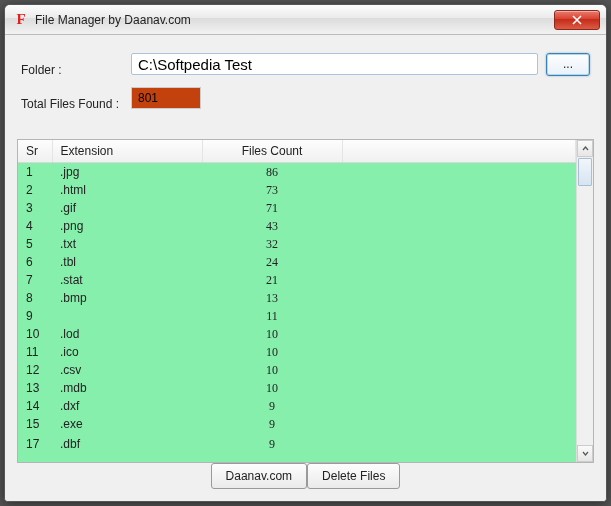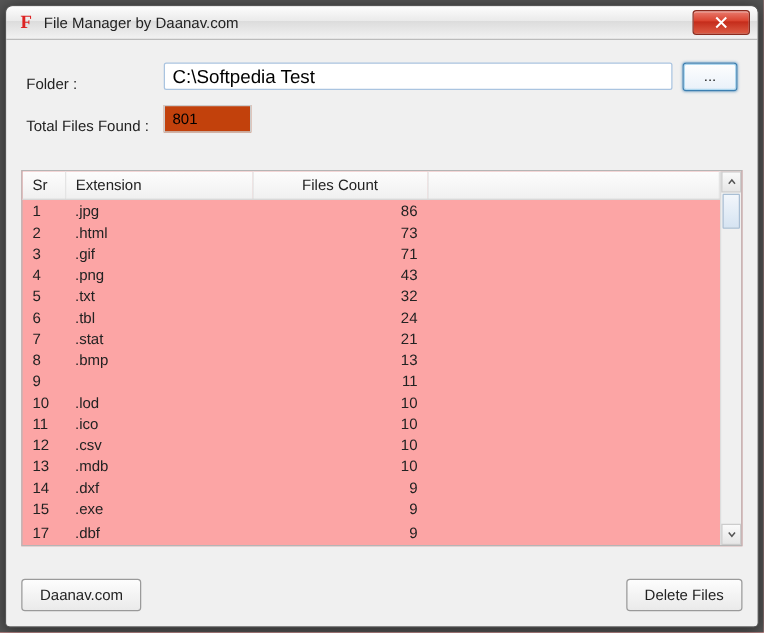--- a/index.html
+++ b/index.html
@@ -81,21 +81,21 @@
   .count-input {
     width: 70px; height: 22px;
     border: 1px solid #ccc;
     background: #c2410c;
     padding: 2px 6px;
     font-family: inherit; font-size: 12px;
   }
   .table-wrap {
     flex: 1;
     border: 1px solid #b5b5b5;
-    background: #fca5a5;
+    background: #86efac;
     display: flex;
     overflow: hidden;
     margin-top: 12px;
   }
   .table-scroll {
     flex: 1;
     overflow: hidden;
   }
   table { width: 100%; border-collapse: collapse; table-layout: fixed; }
   thead th {
@@ -110,21 +110,21 @@
   }
   thead th.count { text-align: center; }
   tbody td {
     padding: 1.5px 8px;
     color: #222;
     border: none;
     white-space: nowrap;
     overflow: hidden;
   }
   tbody td.sr { width: 32px; }
-  tbody td.count { text-align: right; }
+  tbody td.count { text-align: center; font-family: Liberation Serif, serif; }
   .col-sr { width: 34px; }
   .col-ext { width: 150px; }
   .col-count { width: 140px; }
   .col-rest { }
   .vscroll {
     width: 17px;
     background: #f0f0f0;
     border-left: 1px solid #ddd;
     position: relative;
   }
@@ -137,22 +137,22 @@
   .vscroll .arrow.up { position:absolute; top:0; left:0; right:0; }
   .vscroll .arrow.down { position:absolute; bottom:0; left:0; right:0; }
   .vscroll .thumb {
     position: absolute; top: 18px; left: 1px; right: 1px; height: 28px;
     background: linear-gradient(#f2f6fb,#d6e4f2);
     border: 1px solid #a8bed4;
     border-radius: 1px;
   }
   .vscroll svg { width:7px; height:7px; }
   .footer {
-    display: flex; justify-content: space-between;
-    padding-top: 26px;
+    display: flex; justify-content: center;
+    padding-top: 0;
   }
   .btn {
     height: 26px;
     padding: 0 14px;
     background: linear-gradient(#fdfdfd, #eaeaea);
     border: 1px solid #9a9a9a;
     border-radius: 3px;
     font-family: inherit; font-size: 12px;
     color: #222;
   }

